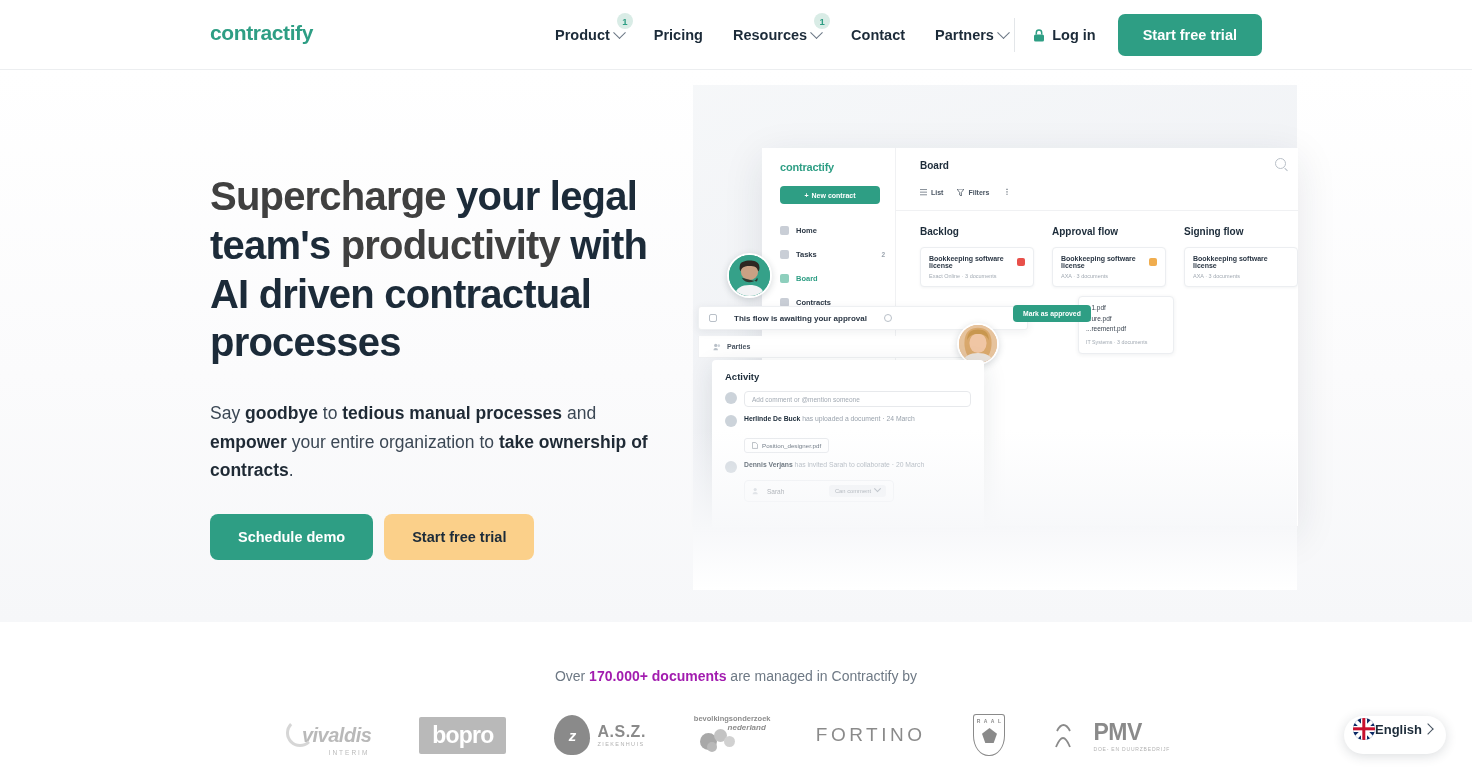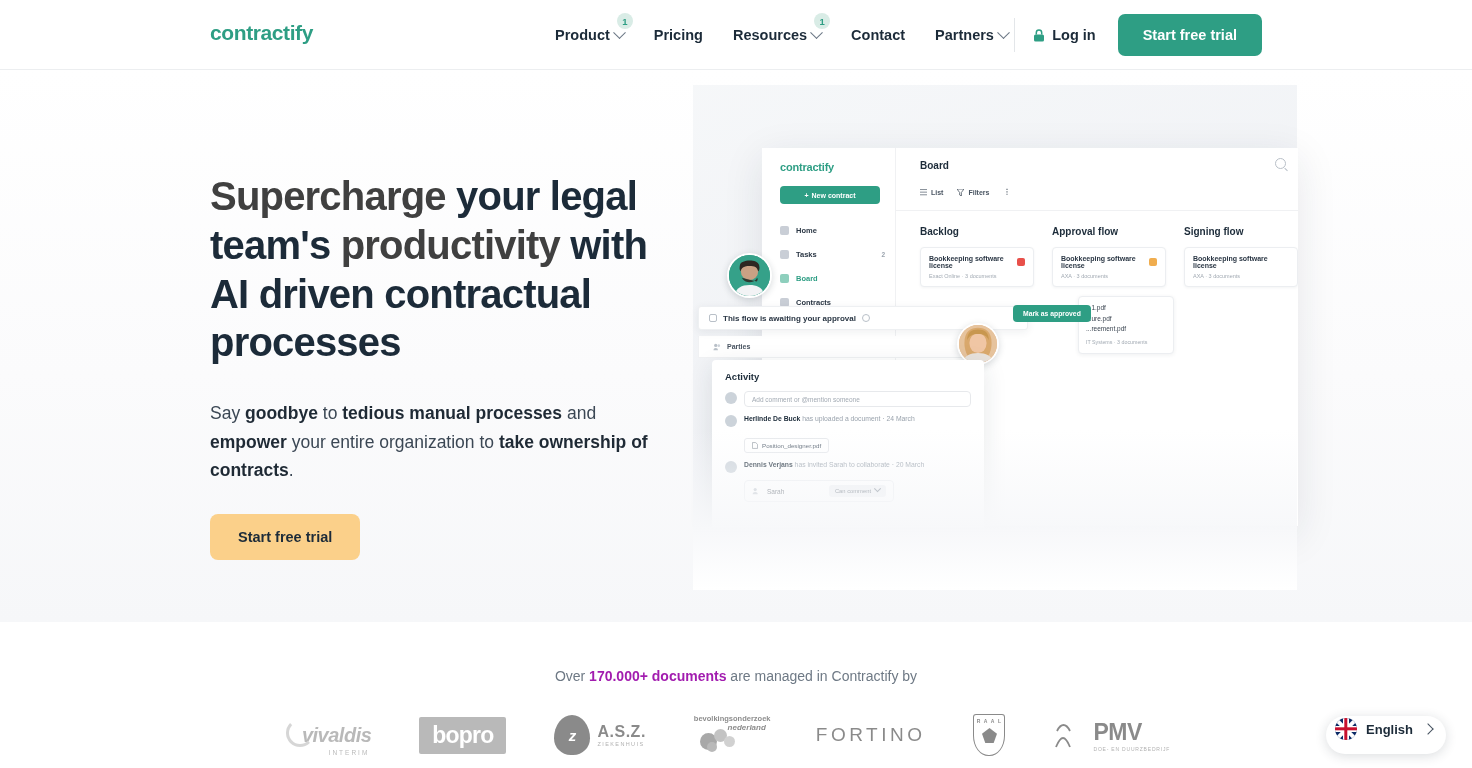--- a/index.html
+++ b/index.html
@@ -169,21 +169,21 @@
     position:absolute; left:1078px; top:296px; width:96px;
     background:#fff; border:1px solid #eceef1; border-radius:4px;
     padding:6px 7px; box-shadow:0 1px 4px rgba(28,43,57,.07); z-index:15;
   }
   .mock-files div { font-size:6.5px; color:#39434f; line-height:1.65; }
   .mock-files .meta { font-size:5.3px; color:#a2aab3; margin-top:3px; }
 
   .flow-bar {
     position:absolute; left:698px; top:306px; width:330px; height:24px;
     background:#ffffff; border:1px solid #eef0f2; border-radius:3px;
-    display:flex; align-items:center; gap:6px; padding:0 10px;
+    display:flex; align-items:center; gap:17px; padding:0 10px;
     box-shadow:0 2px 8px rgba(28,43,57,.07); z-index:15;
     font-size:8px; font-weight:600; color:#2a3644;
   }
   .flow-chk { width:8px; height:8px; border:1.2px solid #b9c0c8; border-radius:2px; }
   .flow-clock { width:8px; height:8px; border:1.1px solid #b9c0c8; border-radius:50%; }
 
   .parties-bar {
     position:absolute; left:698px; top:336px; width:286px; height:22px;
     background:#fff; border:1px solid #f0f1f3; border-top:none;
     display:flex; align-items:center; gap:6px; padding:0 14px;
@@ -277,21 +277,21 @@
   .lg-pmv { display:flex; align-items:center; gap:8px; }
   .lg-pmv .sym { width:32px; height:32px; position:relative; }
   .lg-pmv .txt { font-size:23px; font-weight:700; color:#3f454d; letter-spacing:-.5px; }
   .lg-pmv .sub { font-size:5px; letter-spacing:.8px; color:#787f88; display:block; font-weight:400; }
 
   
   .lang {
     position:absolute; right:26px; bottom:14px;
     height:38px; background:#fff; border-radius:20px;
     box-shadow:0 2px 12px rgba(28,43,57,.16);
-    display:flex; align-items:center; gap:9px; padding:0 14px 12px 9px;
+    display:flex; align-items:center; padding:0 14px 12px 9px;
     cursor:pointer; z-index:60;
   }
   .flag {
     width:22px; height:22px; border-radius:50%; position:relative; overflow:hidden;
     background:#0b2a66; flex:none;
   }
   .flag .d1, .flag .d2 { position:absolute; left:50%; top:-22%; width:4px; height:150%; background:#fff; transform-origin:center; }
   .flag .d1 { transform: translateX(-50%) rotate(45deg); }
   .flag .d2 { transform: translateX(-50%) rotate(-45deg); }
   .flag .r1 { position:absolute; left:0; top:50%; width:100%; height:6px; background:#fff; transform:translateY(-50%); }
@@ -351,20 +351,21 @@
   <div class="hero-panel"></div>
 
   <div class="hero-left">
     <h1 class="headline">
       <span class="accent">Supercharge</span><span> your legal team's </span><span class="accent">productivity</span><span> with AI driven contractual processes</span>
     </h1>
 
     <p class="subhead"><span>Say </span><b>goodbye</b><span> to </span><b>tedious manual processes</b><span> and </span><b>empower</b><span> your entire organization to </span><b>take ownership of contracts</b><span>.</span></p>
 
     <div class="cta-row">
+      <button class="btn-demo">Schedule demo</button>
       <button class="btn-free">Start free trial</button>
     </div>
   </div>
 
   <div class="mock">
     <div class="mock-side">
       <div class="mock-logo">contractify</div>
       <div class="mock-newbtn">
         <span>+</span>
         <span>New contract</span>

